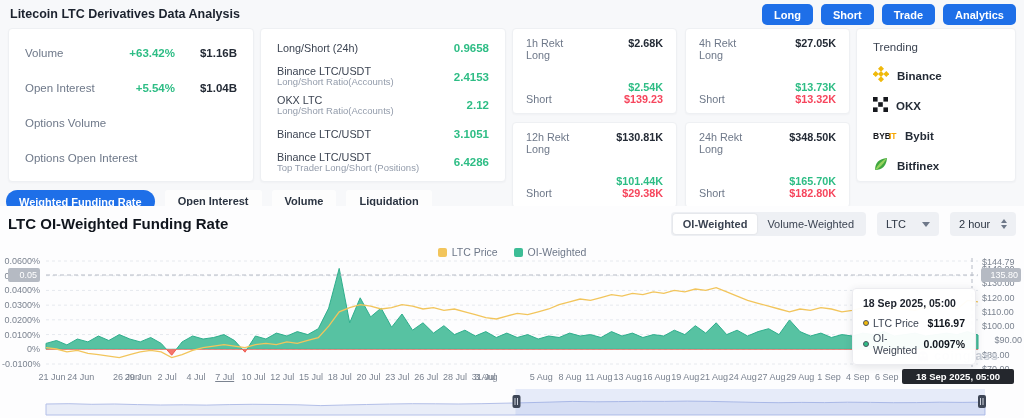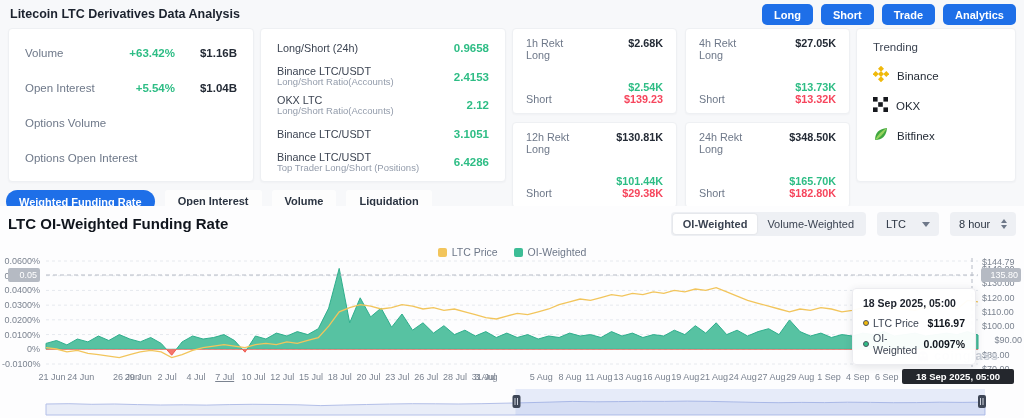--- a/index.html
+++ b/index.html
@@ -31,21 +31,21 @@
   .rekt-row { display:flex; justify-content:space-between; font-size:10.8px; }
   .rekt-title { color:#6e7889; }
   .rekt-total { color:#242b36; font-weight:bold; }
   .rekt-side { color:#6e7889; }
   .rekt-long { color:#2ebd85; font-weight:bold;margin-top:32px; }
   .rekt-short { color:#f6465d; font-weight:bold; }
 
   #trending-card { left:856px; top:28px; width:160px; height:154px; padding:12px 16px; }
   #trending-title { font-size:11.5px; color:#3c4452; margin-bottom:8px; }
   .trend-item { display:flex; align-items:center; gap:8px; height:30px; cursor:pointer; }
-  .trend-name { font-size:11.5px; font-weight:normal; color:#242b36; }
+  .trend-name { font-size:11.5px; font-weight:bold; color:#242b36; }
 
   
   #tabs { left:6px; top:190px; display:flex; gap:10px; }
   .tab { height:23px; padding:0 13px; display:flex; align-items:center; font-size:11px; font-weight:bold; border-radius:12px; cursor:pointer; }
   .tab.active { background:#1e6fe8; color:#fff; }
   .tab.inactive { background:#fdfdfd; color:#2b3442; border-radius:3px; border-bottom:2px solid #e7eaef; }
 
   
   #chart-panel { left:0; top:206px; width:1024px; height:212px; background:#fdfdfe; }
   #section-title { left:8px; top:9px; font-size:15px; font-weight:bold; color:#10151d; }
@@ -231,20 +231,27 @@
               <rect x="0" y="0" width="4.6" height="4.6"></rect>
               <rect x="10.4" y="0" width="4.6" height="4.6"></rect>
               <rect x="5.2" y="5.2" width="4.6" height="4.6"></rect>
               <rect x="0" y="10.4" width="4.6" height="4.6"></rect>
               <rect x="10.4" y="10.4" width="4.6" height="4.6"></rect>
             </g>
           </svg></span>
         <span class="trend-name">OKX</span>
       </div>
       <div class="trend-item">
+        <span><svg width="24" height="12" viewBox="0 0 24 12">
+            <text x="0" y="9.5" font-family="Liberation Sans, sans-serif" font-size="8.5" font-weight="bold" fill="#17191f">BYB</text>
+            <text x="16" y="9.5" font-family="Liberation Sans, sans-serif" font-size="8.5" font-weight="bold" fill="#f7a600">IT</text>
+          </svg></span>
+        <span class="trend-name">Bybit</span>
+      </div>
+      <div class="trend-item">
         <span><svg width="16" height="16" viewBox="0 0 16 16">
             <path d="M2 14 Q2 3 14 2 Q13 14 2 14 Z" fill="#3fa73f"></path>
             <path d="M2 14 Q8 12 14 2 Q6 6 2 14 Z" fill="#97d35f"></path>
           </svg></span>
         <span class="trend-name">Bitfinex</span>
       </div>
     </div>
 </div>
 
 <div class="abs" id="tabs">
@@ -260,21 +267,21 @@
   <div id="controls">
     <div id="segmented">
       <div class="seg-opt selected">OI-Weighted</div>
       <div class="seg-opt">Volume-Weighted</div>
     </div>
     <div class="mini-select" id="coin-select">
       <span>LTC</span>
       <span class="caret-down"></span>
     </div>
     <div class="mini-select" id="interval-select">
-      <span>8 hour</span>
+      <span>2 hour</span>
       <span class="spinner">
           <span class="spin-up"></span>
           <span class="spin-dn"></span>
         </span>
     </div>
   </div>
 
   <div id="legend">
       <div class="legend-item">
         <span class="legend-swatch" style="background: rgb(242, 197, 92);"></span>

